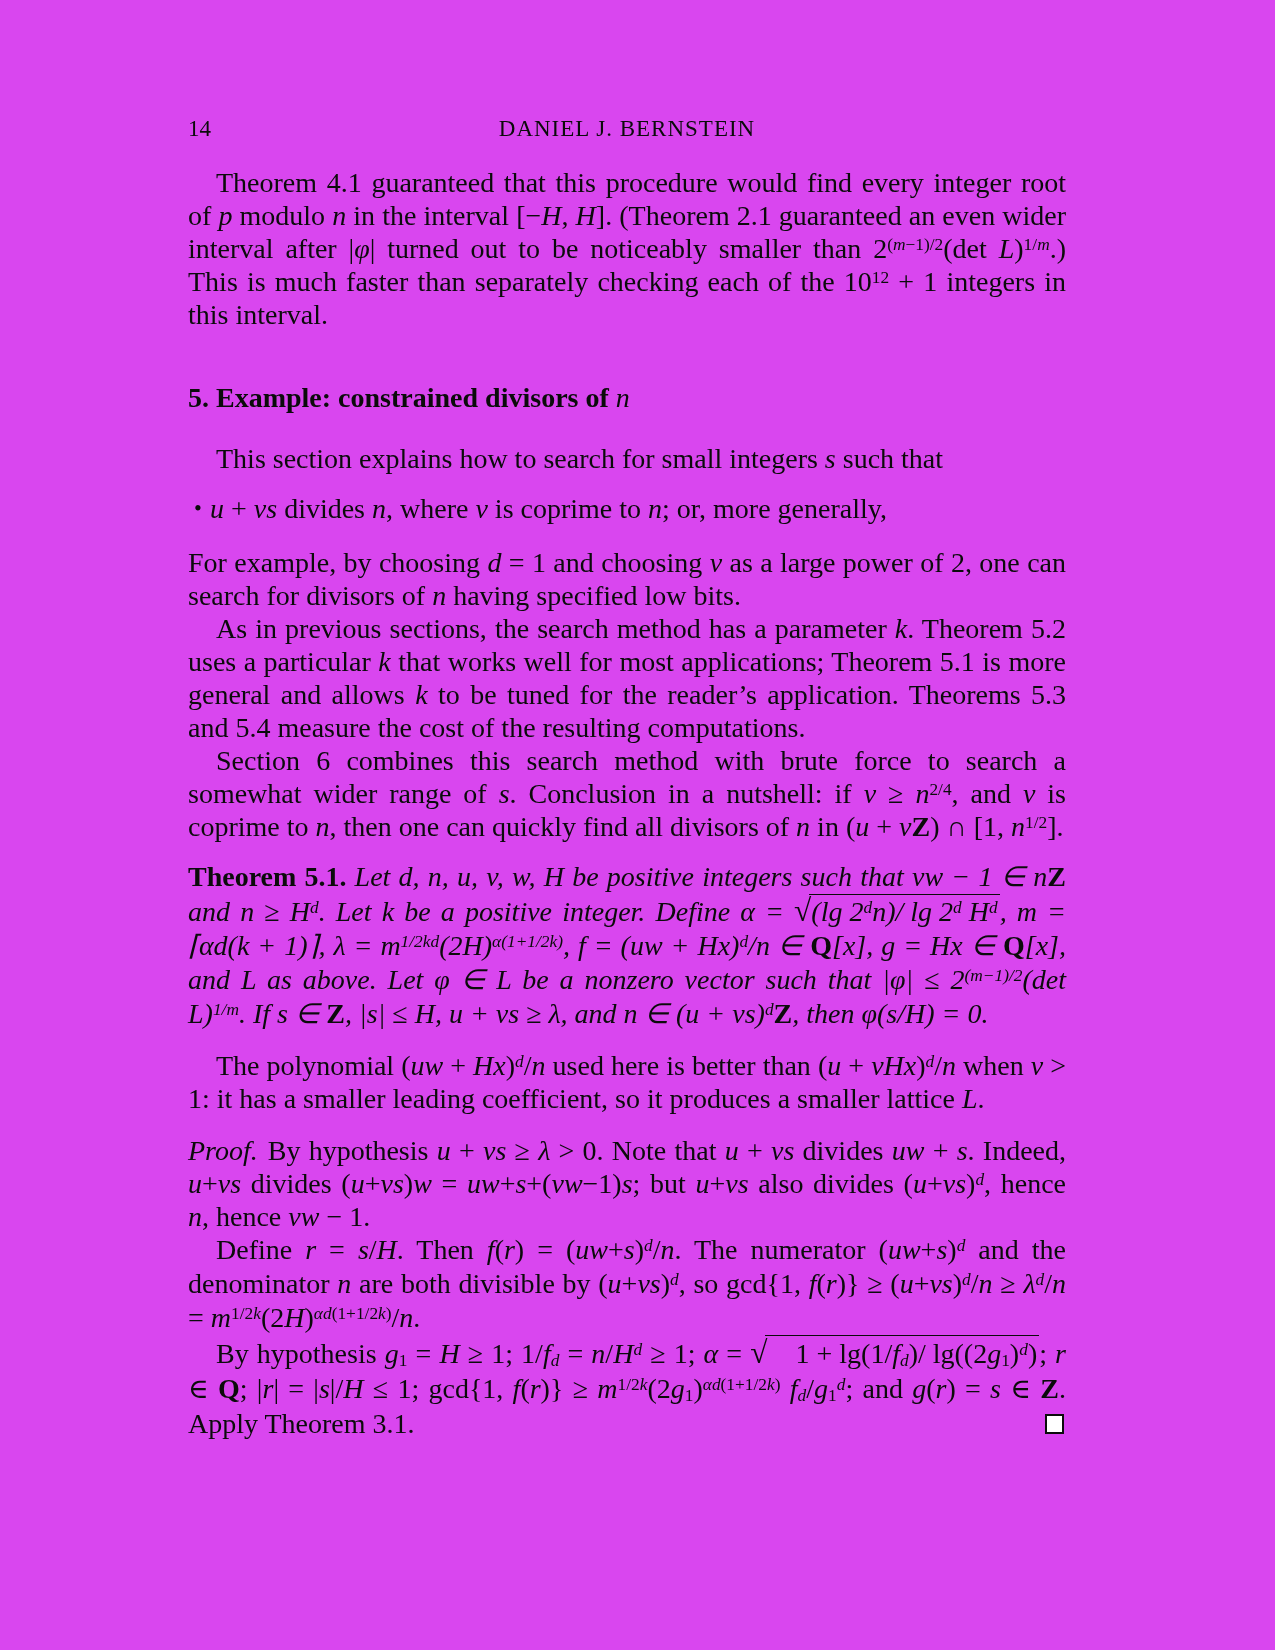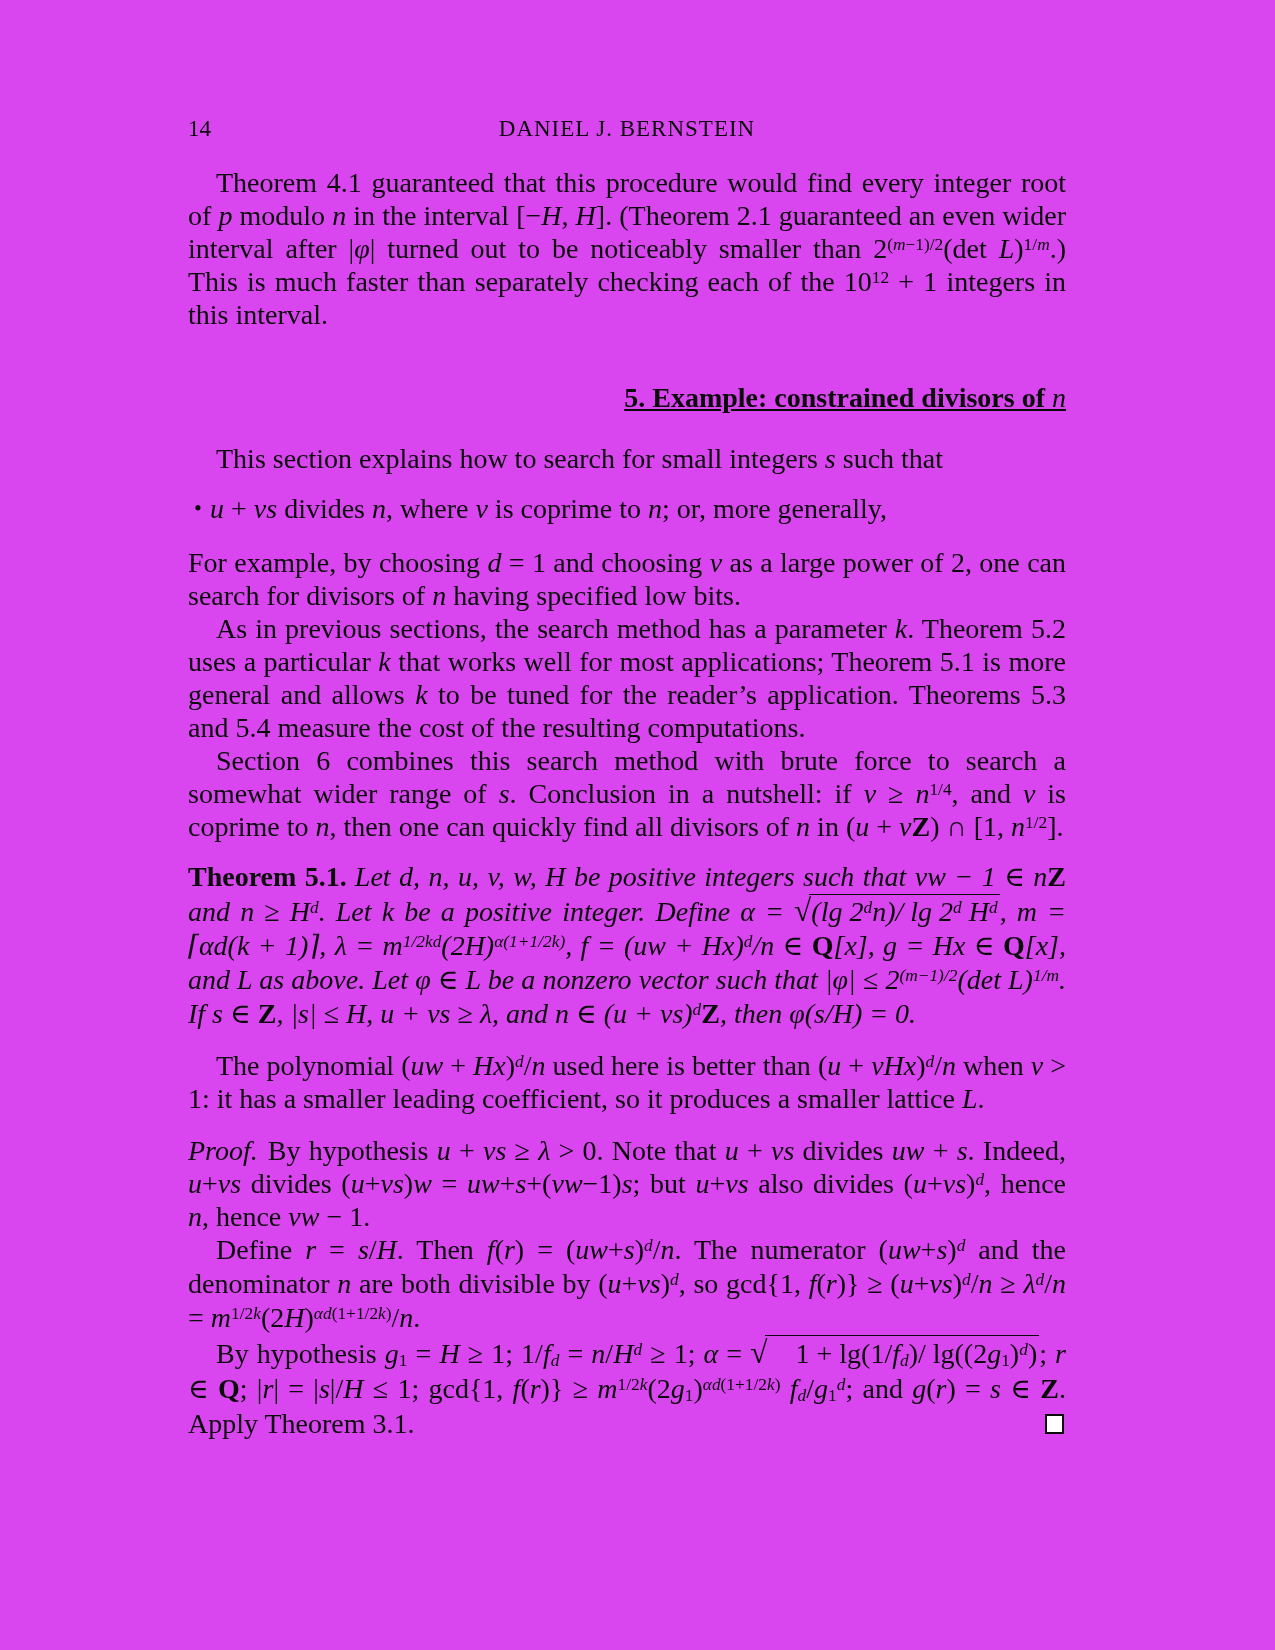--- a/index.html
+++ b/index.html
@@ -8,29 +8,29 @@
     font-family:"Liberation Serif","DejaVu Serif",serif;color:#0b0b0b;
     font-size:28px;line-height:33px;overflow:hidden;
   }
   .content{position:absolute;left:188px;top:108px;width:878px;}
   .running-head{position:relative;height:26px;line-height:26px;margin-bottom:24px;font-size:23px;}
   .pagenum{position:absolute;left:0;top:0;}
   .runtitle{display:block;text-align:center;letter-spacing:1px;margin-top:8px;}
   .para{margin:0;text-align:justify;}
   .indent{text-indent:28px;}
   .noindent{text-indent:0;}
-  .heading{margin:50px 0 27px 0;font-size:28px;line-height:34px;font-weight:bold;text-align:right;text-decoration:underline;}
+  .heading{margin:50px 0 27px 0;font-size:28px;line-height:34px;font-weight:bold;text-align:left;}
   .heading .mvar{font-weight:normal;font-style:italic;}
   .bullets{list-style:none;margin:16px 0 0 0;padding:0 0 0 22px;}
   .bullets li{position:relative;line-height:35px;text-align:left;}
   .bullets li::before{content:"\2022";position:absolute;left:-16px;top:0;font-size:0.8em;}
   .pfe{margin-top:20px;}
   .theorem{margin-top:17px;line-height:34px;}
   .thm-label{font-weight:bold;font-style:normal;margin-right:8px;}
-  .thm-body{font-style:italic;}
+  .thm-body{font-style:italic;font-family:Liberation Serif, serif;}
   .bb{font-weight:bold;font-style:normal;}
   .remark{margin-top:18px;}
   .proof-start{margin-top:19px;}
   .proof-label{margin-right:10px;}
   .p2{line-height:34px;}
   .p3{line-height:35px;}
   .qedline{position:relative;}
   .qed-box{position:absolute;right:2px;bottom:7px;width:15px;height:16px;border:2px solid #0b0b0b;background:#fff;}
   sup{font-size:0.62em;line-height:0;vertical-align:0.48em;}
   sub{font-size:0.62em;line-height:0;vertical-align:-0.18em;}
@@ -55,21 +55,21 @@
     <p class="para indent">This section explains how to search for small integers <i>s</i> such that</p>
 
     <ul class="bullets">
       <li><i>u</i> + <i>vs</i> divides <i>n</i>, where <i>v</i> is coprime to <i>n</i>; or, more generally,</li>
     </ul>
 
     <p class="para noindent pfe">For example, by choosing <i>d</i> = 1 and choosing <i>v</i> as a large power of 2, one can search for divisors of <i>n</i> having specified low bits.</p>
 
     <p class="para indent">As in previous sections, the search method has a parameter <i>k</i>. Theorem 5.2 uses a particular <i>k</i> that works well for most applications; Theorem 5.1 is more general and allows <i>k</i> to be tuned for the reader’s application. Theorems 5.3 and 5.4 measure the cost of the resulting computations.</p>
 
-    <p class="para indent">Section 6 combines this search method with brute force to search a somewhat wider range of <i>s</i>. Conclusion in a nutshell: if <i>v</i> ≥ <i>n</i><sup>1/4</sup>, and <i>v</i> is coprime to <i>n</i>, then one can quickly find all divisors of <i>n</i> in (<i>u</i> + <i>v</i><span class="bb">Z</span>) ∩ [1, <i>n</i><sup>1/2</sup>].</p>
+    <p class="para indent">Section 6 combines this search method with brute force to search a somewhat wider range of <i>s</i>. Conclusion in a nutshell: if <i>v</i> ≥ <i>n</i><sup>2/4</sup>, and <i>v</i> is coprime to <i>n</i>, then one can quickly find all divisors of <i>n</i> in (<i>u</i> + <i>v</i><span class="bb">Z</span>) ∩ [1, <i>n</i><sup>1/2</sup>].</p>
 
     <p class="para theorem"><b class="thm-label">Theorem 5.1.</b><span class="thm-body">Let d, n, u, v, w, H be positive integers such that vw − 1 ∈ n<span class="bb">Z</span> and n ≥ H<sup>d</sup>. Let k be a positive integer. Define α = <span class="rad">√</span><span class="ov">(lg 2<sup>d</sup>n)/ lg 2<sup>d</sup> H<sup>d</sup></span>, m = ⌈αd(k + 1)⌉, λ = m<sup>1/2kd</sup>(2H)<sup>α(1+1/2k)</sup>, f = (uw + Hx)<sup>d</sup>/n ∈ <span class="bb">Q</span>[x], g = Hx ∈ <span class="bb">Q</span>[x], and L as above. Let φ ∈ L be a nonzero vector such that |φ| ≤ 2<sup>(m−1)/2</sup>(det L)<sup>1/m</sup>. If s ∈ <span class="bb">Z</span>, |s| ≤ H, u + vs ≥ λ, and n ∈ (u + vs)<sup>d</sup><span class="bb">Z</span>, then φ(s/H) = 0.</span></p>
 
     <p class="para indent remark">The polynomial (<i>uw</i> + <i>Hx</i>)<sup><i>d</i></sup>/<i>n</i> used here is better than (<i>u</i> + <i>vHx</i>)<sup><i>d</i></sup>/<i>n</i> when <i>v</i> &gt; 1: it has a smaller leading coefficient, so it produces a smaller lattice <i>L</i>.</p>
 
     <p class="para proof-start"><i class="proof-label">Proof.</i><span>By hypothesis <i>u</i> + <i>vs</i> ≥ <i>λ</i> &gt; 0. Note that <i>u</i> + <i>vs</i> divides <i>uw</i> + <i>s</i>. Indeed, <i>u</i>+<i>vs</i> divides (<i>u</i>+<i>vs</i>)<i>w</i> = <i>uw</i>+<i>s</i>+(<i>vw</i>−1)<i>s</i>; but <i>u</i>+<i>vs</i> also divides (<i>u</i>+<i>vs</i>)<sup><i>d</i></sup>, hence <i>n</i>, hence <i>vw</i> − 1.</span></p>
 
     <p class="para indent p2">Define <i>r</i> = <i>s</i>/<i>H</i>. Then <i>f</i>(<i>r</i>) = (<i>uw</i>+<i>s</i>)<sup><i>d</i></sup>/<i>n</i>. The numerator (<i>uw</i>+<i>s</i>)<sup><i>d</i></sup> and the denominator <i>n</i> are both divisible by (<i>u</i>+<i>vs</i>)<sup><i>d</i></sup>, so gcd{1, <i>f</i>(<i>r</i>)} ≥ (<i>u</i>+<i>vs</i>)<sup><i>d</i></sup>/<i>n</i> ≥ <i>λ</i><sup><i>d</i></sup>/<i>n</i> = <i>m</i><sup>1/2<i>k</i></sup>(2<i>H</i>)<sup><i>αd</i>(1+1/2<i>k</i>)</sup>/<i>n</i>.</p>
 
     <p class="para indent p3 qedline"><span>By hypothesis <i>g</i><sub>1</sub> = <i>H</i> ≥ 1; 1/<i>f</i><sub><i>d</i></sub> = <i>n</i>/<i>H</i><sup><i>d</i></sup> ≥ 1; <i>α</i> = <span class="rad">√</span><span class="ov">1 + lg(1/<i>f</i><sub><i>d</i></sub>)/ lg((2<i>g</i><sub>1</sub>)<sup><i>d</i></sup>)</span>; <i>r</i> ∈ <span class="bb">Q</span>; |<i>r</i>| = |<i>s</i>|/<i>H</i> ≤ 1; gcd{1, <i>f</i>(<i>r</i>)} ≥ <i>m</i><sup>1/2<i>k</i></sup>(2<i>g</i><sub>1</sub>)<sup><i>αd</i>(1+1/2<i>k</i>)</sup> <i>f</i><sub><i>d</i></sub>/<i>g</i><sub>1</sub><sup><i>d</i></sup>; and <i>g</i>(<i>r</i>) = <i>s</i> ∈ <span class="bb">Z</span>. Apply Theorem 3.1.</span><span class="qed-box" title="□"></span></p>

